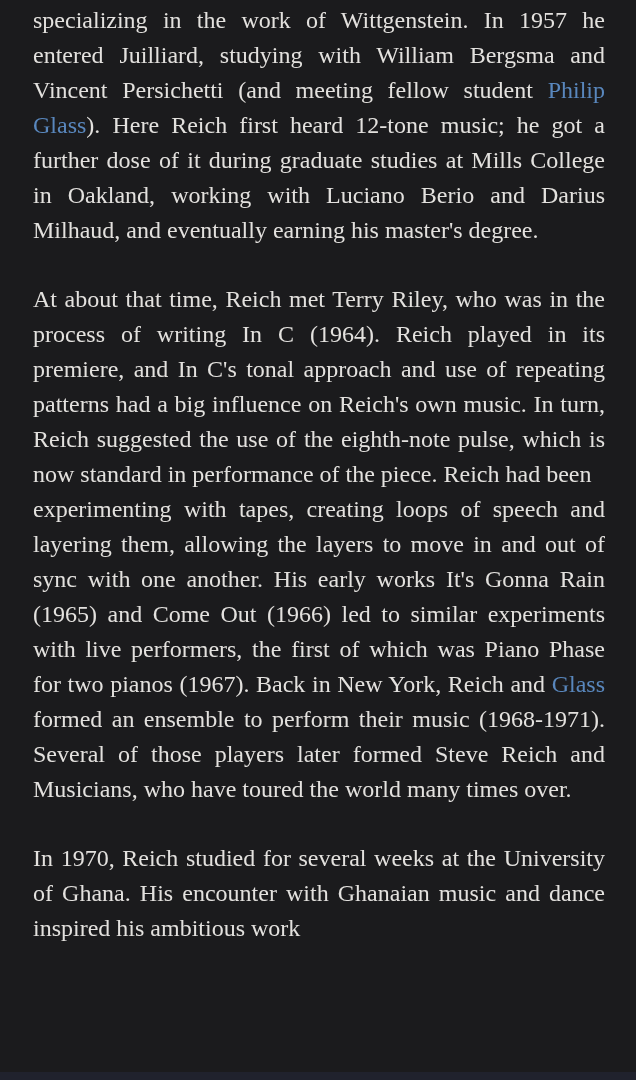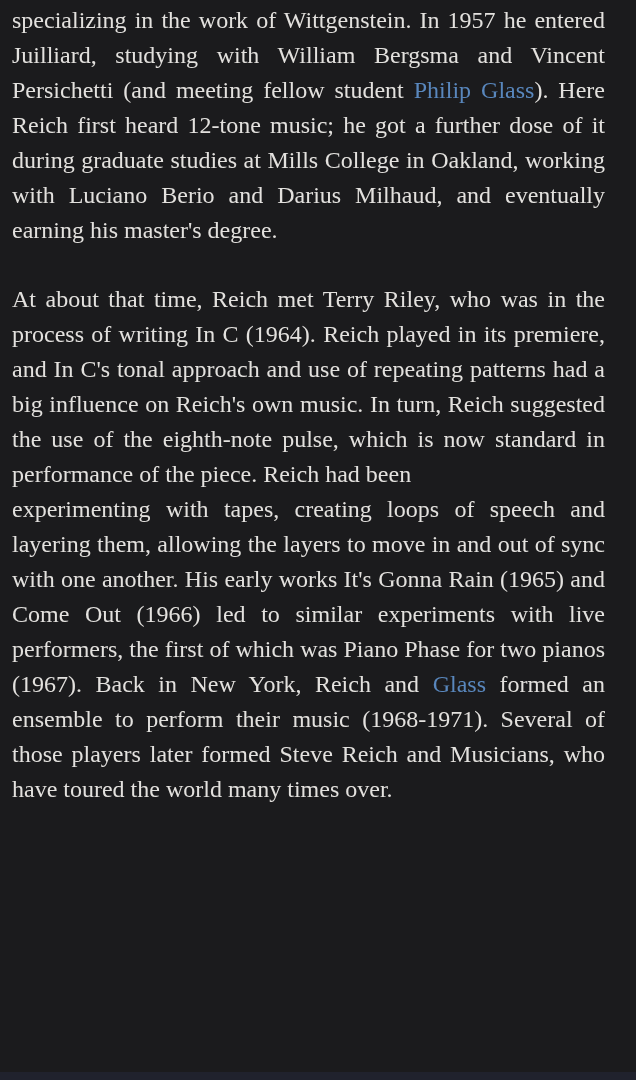--- a/index.html
+++ b/index.html
@@ -8,21 +8,21 @@
   }
   body {
     width: 636px;
     height: 1080px;
     background: #1b1b1d;
     overflow: hidden;
     position: relative;
     font-family: "Liberation Serif", "DejaVu Serif", serif;
   }
   .article {
-    padding: 3px 31px 0 12px;
+    padding: 3px 31px 0 33px;
     color: #e3e1de;
     font-size: 24px;
     line-height: 35px;
     text-align: justify;
     text-justify: inter-word;
   }
   .article p {
     margin: 0 0 34px 0;
   }
   .article a {
@@ -40,15 +40,16 @@
   }
 </style>
 </head>
 <body>
 
 <div class="article">
   <p><span>specializing in the work of Wittgenstein. In 1957 he entered Juilliard, studying with William Bergsma and Vincent Persichetti (and meeting fellow student </span><a>Philip Glass</a><span>). Here Reich first heard 12-tone music; he got a further dose of it during graduate studies at Mills College in Oakland, working with Luciano Berio and Darius Milhaud, and eventually earning his master's degree.</span></p>
 
   <p><span>At about that time, Reich met Terry Riley, who was in the process of writing In C (1964). Reich played in its premiere, and In C's tonal approach and use of repeating patterns had a big influence on Reich's own music. In turn, Reich suggested the use of the eighth-note pulse, which is now standard in performance of the piece. Reich had been</span><br><span>experimenting with tapes, creating loops of speech and layering them, allowing the layers to move in and out of sync with one another. His early works It's Gonna Rain (1965) and Come Out (1966) led to similar experiments with live performers, the first of which was Piano Phase for two pianos (1967). Back in New York, Reich and </span><a>Glass</a><span> formed an ensemble to perform their music (1968-1971). Several of those players later formed Steve Reich and Musicians, who have toured the world many times over.</span></p>
 
+  <p><span>In 1970, Reich studied for several weeks at the University of Ghana. His encounter with Ghanaian music and dance inspired his ambitious work</span></p>
 </div>
 
 <div class="bottom-bar"></div>
 
 </body></html>

